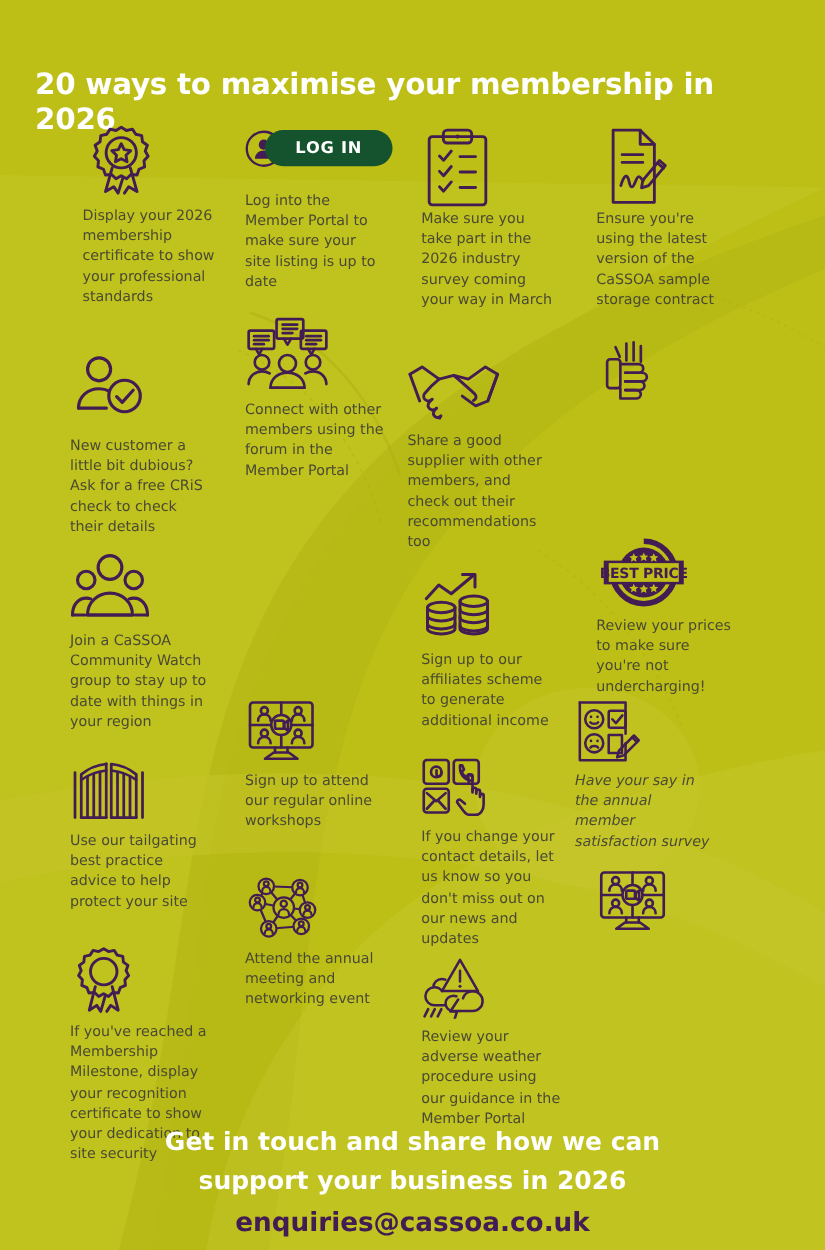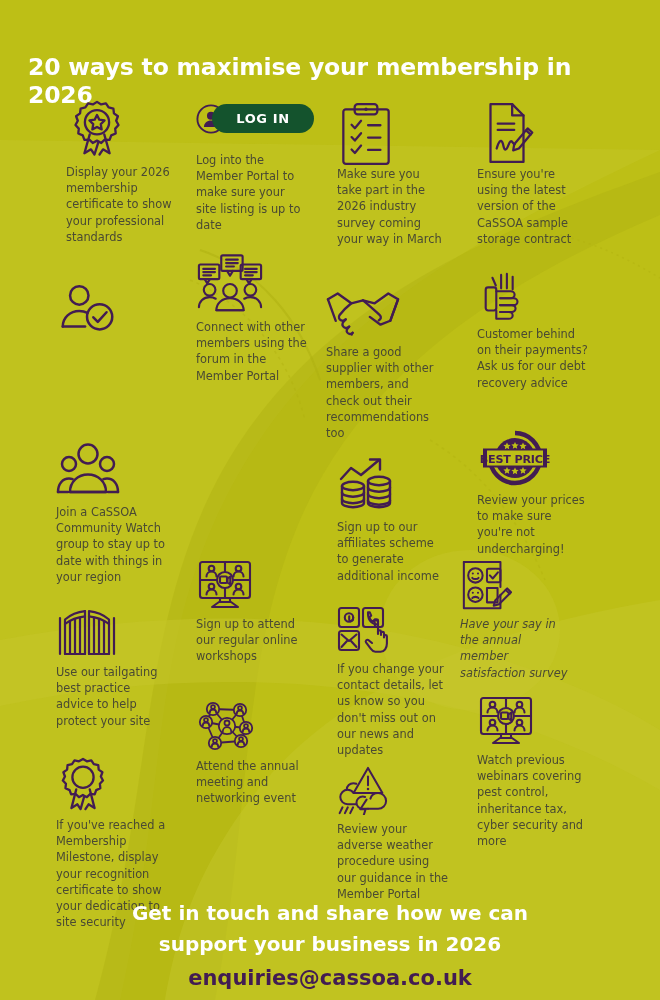--- a/index.html
+++ b/index.html
@@ -146,20 +146,21 @@
   <div class="item" style="left:56px;top:282px;width:112px;">
     <span class="ico">
       <svg width="64" height="56" viewBox="0 0 66 56" fill="none" stroke="#421c52" stroke-width="2.6" stroke-linecap="round" stroke-linejoin="round">
         <circle cx="24" cy="13" r="9.5"></circle>
         <path d="M7 45 c0-9.4 7.6-16 17-16 c3.1 0 6 0.7 8.4 2"></path>
         <path d="M7 45 h23"></path>
         <circle cx="45" cy="35" r="13"></circle>
         <path d="M38.5 35.5 l4.6 4.8 9-10"></path>
       </svg>
     </span>
+    <span class="cap">New customer a little bit dubious? Ask for a free CRiS check to check their details</span>
   </div>
 
   <div class="item" style="left:196px;top:253px;width:118px;">
     <span class="ico">
       <svg width="68" height="60" viewBox="0 0 70 60" fill="none" stroke="#421c52" stroke-width="2.2" stroke-linecap="round" stroke-linejoin="round">
         <rect x="26" y="1.5" width="22" height="16" rx="1.5"></rect>
         <path d="M32 17.5 l3 5 3-5"></path>
         <path d="M31 6 h12"></path>
           <path d="M31 9.5 h12"></path>
           <path d="M31 13 h8"></path>
@@ -208,21 +209,20 @@
           <path d="M30 17 v-15"></path>
           <path d="M36 18 v-13"></path>
         <path d="M18.5 14 L15 6"></path>
         <rect x="8" y="16" width="11" height="24" rx="2.5"></rect>
         <path d="M19 20 h15 c2.2 0 4 1.6 4 3.6 s-1.8 3.6-4 3.6 h-11"></path>
         <path d="M23 27.2 h14 c2.2 0 4 1.6 4 3.6 s-1.8 3.6-4 3.6 h-14"></path>
         <path d="M23 34.4 h12 c2.2 0 4 1.6 4 3.6 s-1.8 3.6-4 3.6 h-12"></path>
         <path d="M23 41.6 h9 c2.2 0 4 1.6 4 3.5 s-1.8 3.5-4 3.5 h-13 v-8.5"></path>
       </svg>
     </span>
-    <span class="cap">Customer behind on their payments? Ask us for our debt recovery advice</span>
   </div>
 
   <div class="item" style="left:56px;top:442px;width:112px;">
     <span class="ico" style="height:58px;">
       <svg width="64" height="54" viewBox="0 0 64 54" fill="none" stroke="#421c52" stroke-width="2.5" stroke-linecap="round" stroke-linejoin="round">
         <circle cx="32" cy="12" r="9.5"></circle>
         <path d="M14 50 c0-10.2 8-17.5 18-17.5 s18 7.3 18 17.5 z"></path>
         <path d="M14 50 h36"></path>
         <circle cx="13" cy="22" r="7"></circle>
         <path d="M2 50 c0-8 4.6-13.5 11-13.5 c1.3 0 2.5 0.2 3.6 0.6"></path>
@@ -424,21 +424,20 @@
         <path d="M37.5 16.5 c0-2.9 2.2-5 5-5 s5 2.1 5 5"></path>
         <circle cx="15.5" cy="26.5" r="2.8"></circle>
         <path d="M10.5 34.5 c0-2.9 2.2-5 5-5 s5 2.1 5 5"></path>
         <circle cx="42.5" cy="26.5" r="2.8"></circle>
         <path d="M37.5 34.5 c0-2.9 2.2-5 5-5 s5 2.1 5 5"></path>
         <path d="M24 38 v4"></path>
           <path d="M34 38 v4"></path>
         <path d="M16 47 h26 l-7-5 h-12 z"></path>
       </svg>
     </span>
-    <span class="cap">Watch previous webinars covering pest control, inheritance tax, cyber security and more</span>
   </div>
 
   <div class="item" style="left:56px;top:757px;width:112px;">
     <span class="ico" style="height:56px;">
       <svg width="54" height="56" viewBox="0 0 56 58" fill="none" stroke="#421c52" stroke-width="2.4" stroke-linecap="round" stroke-linejoin="round">
         <path d="M28 2 l4 2.4 4.6-1 2.6 3.9 4.6 1.1 0.5 4.7 3.8 2.7 -1.6 4.4 2.2 4.1 -3.2 3.4 0.5 4.7 -4.3 1.9 -1.6 4.4 -4.7-0.4 -3.4 3.3 -4.1-2.2 -4.1 2.2 -3.4-3.3 -4.7 0.4 -1.6-4.4 -4.3-1.9 0.5-4.7 -3.2-3.4 2.2-4.1 -1.6-4.4 3.8-2.7 0.5-4.7 4.6-1.1 2.6-3.9 4.6 1z"></path>
         <circle cx="28" cy="21" r="11"></circle>
         <path d="M21 33.5 L16 53 l6.2-4 3.3 5 3.6-12.5"></path>
         <path d="M35 33.5 L40 53 l-6.2-4 -3.3 5"></path>
       </svg>

